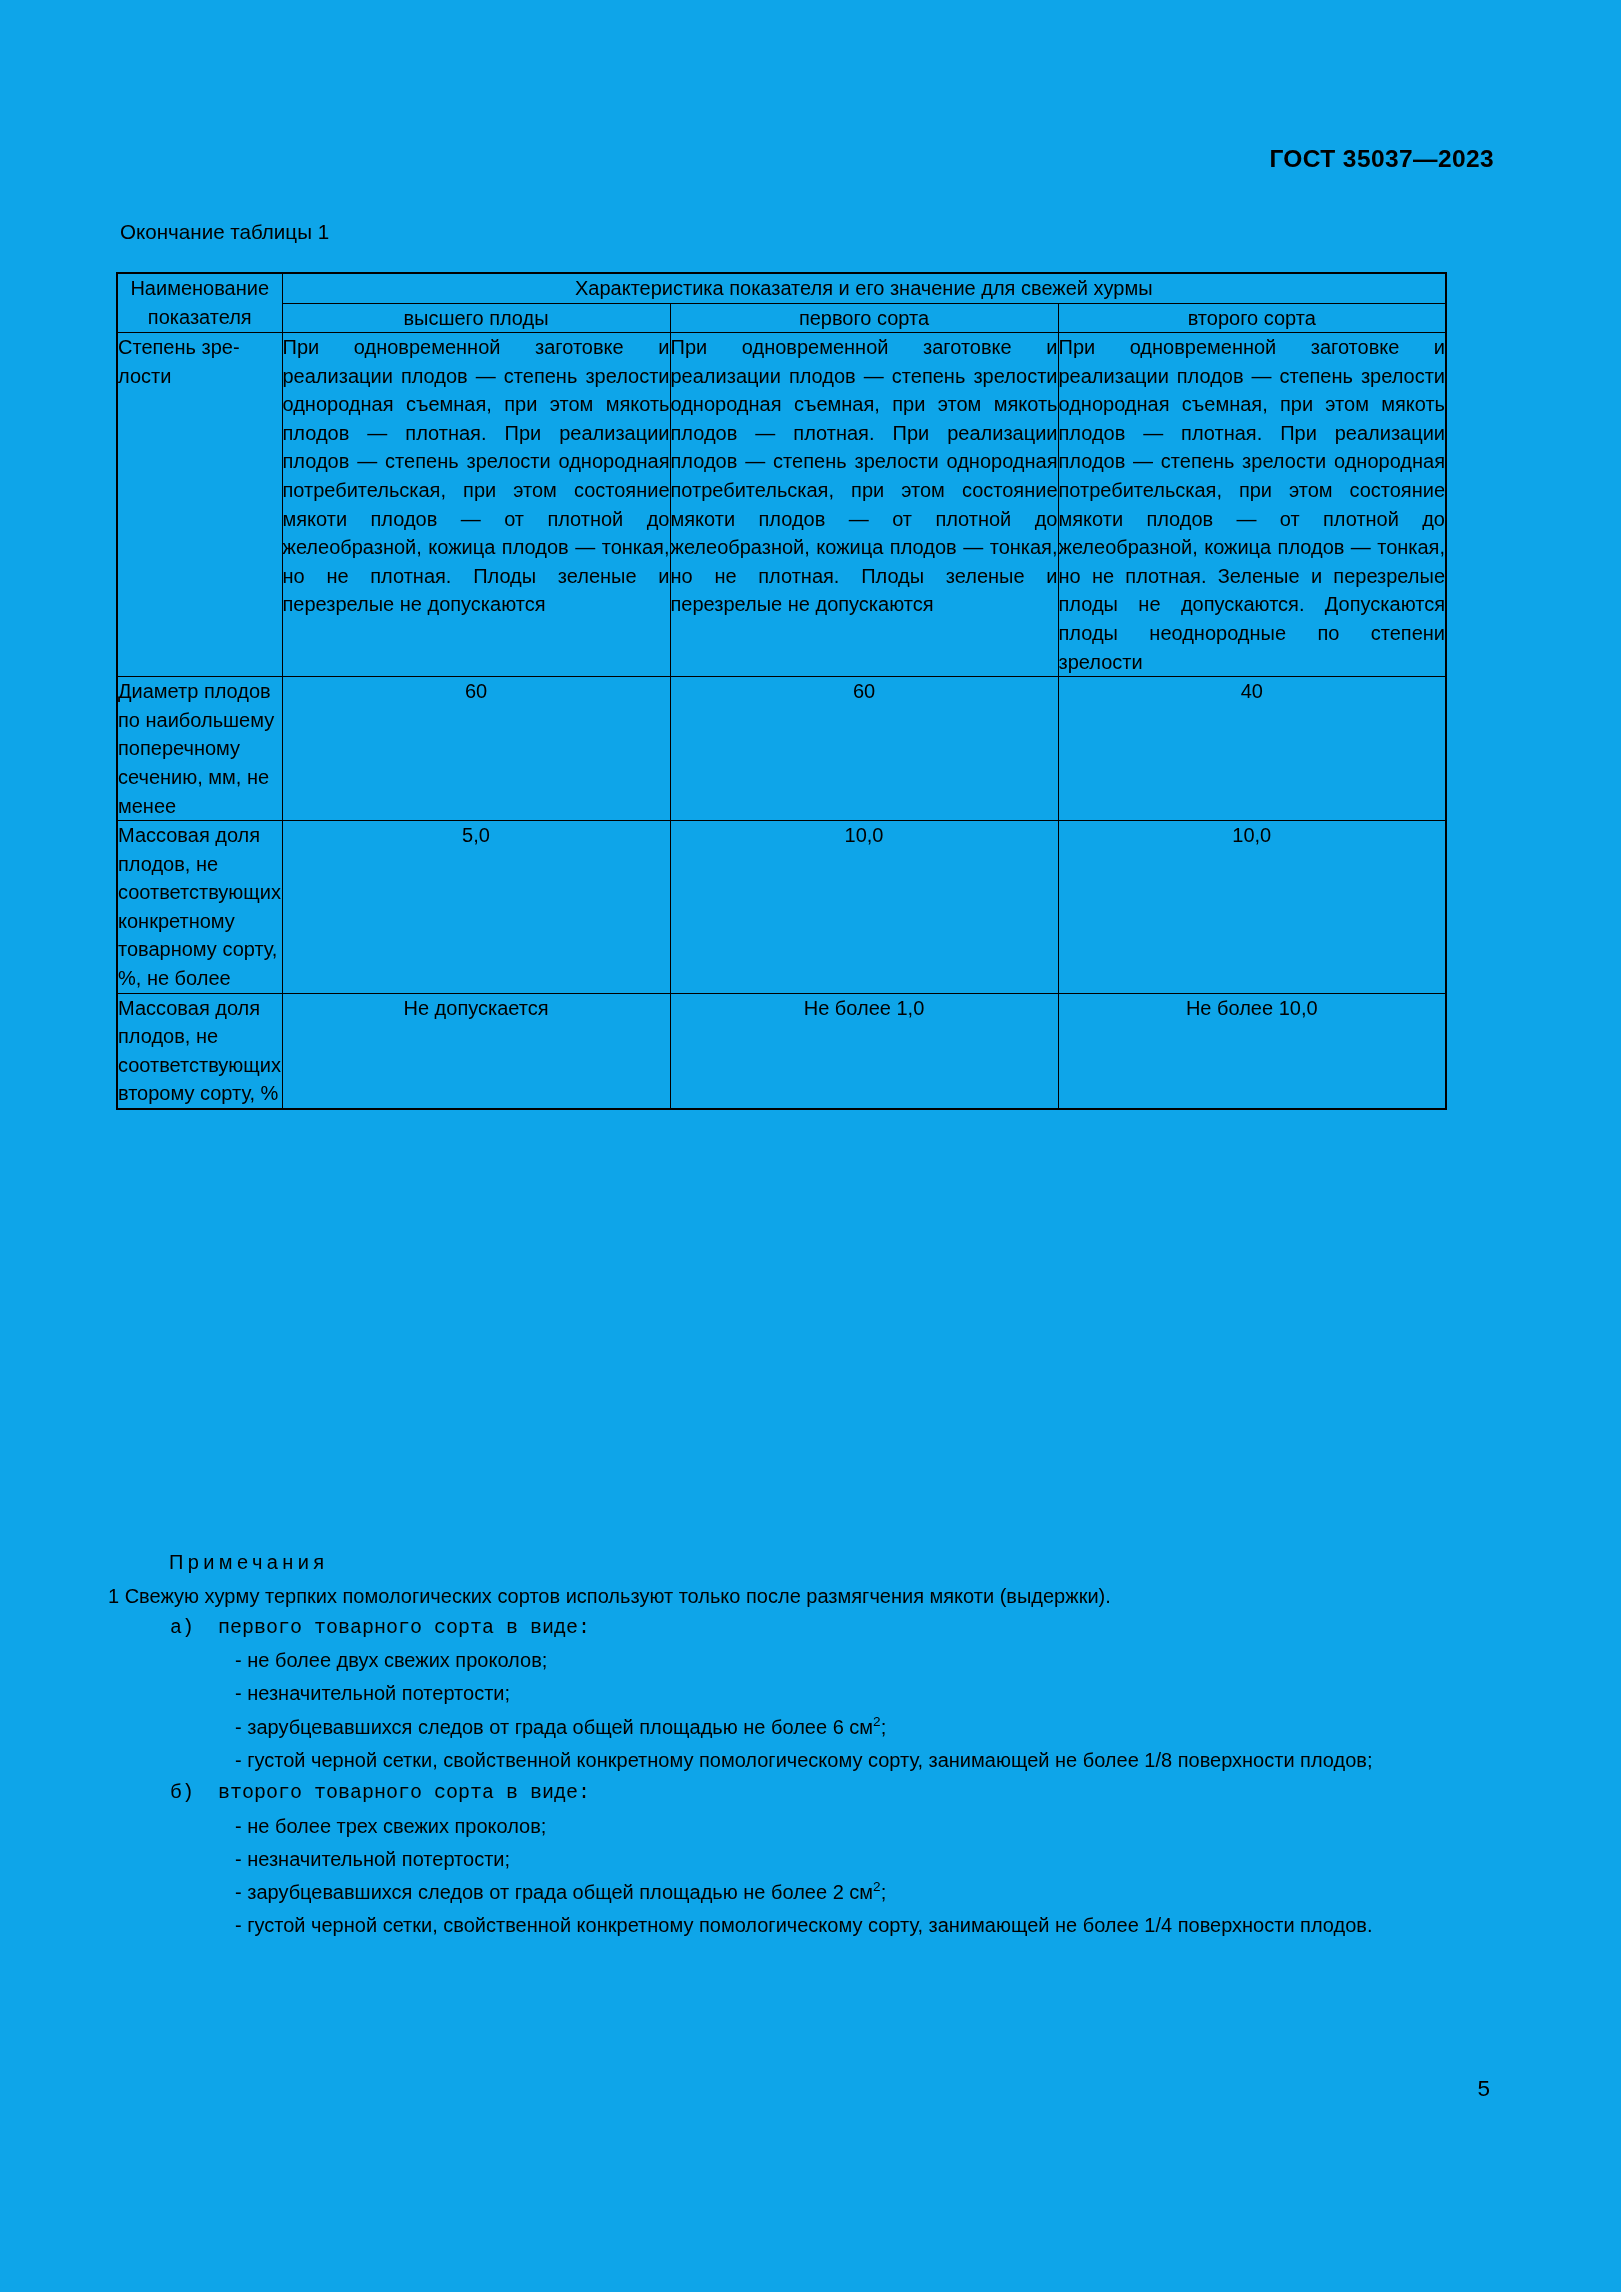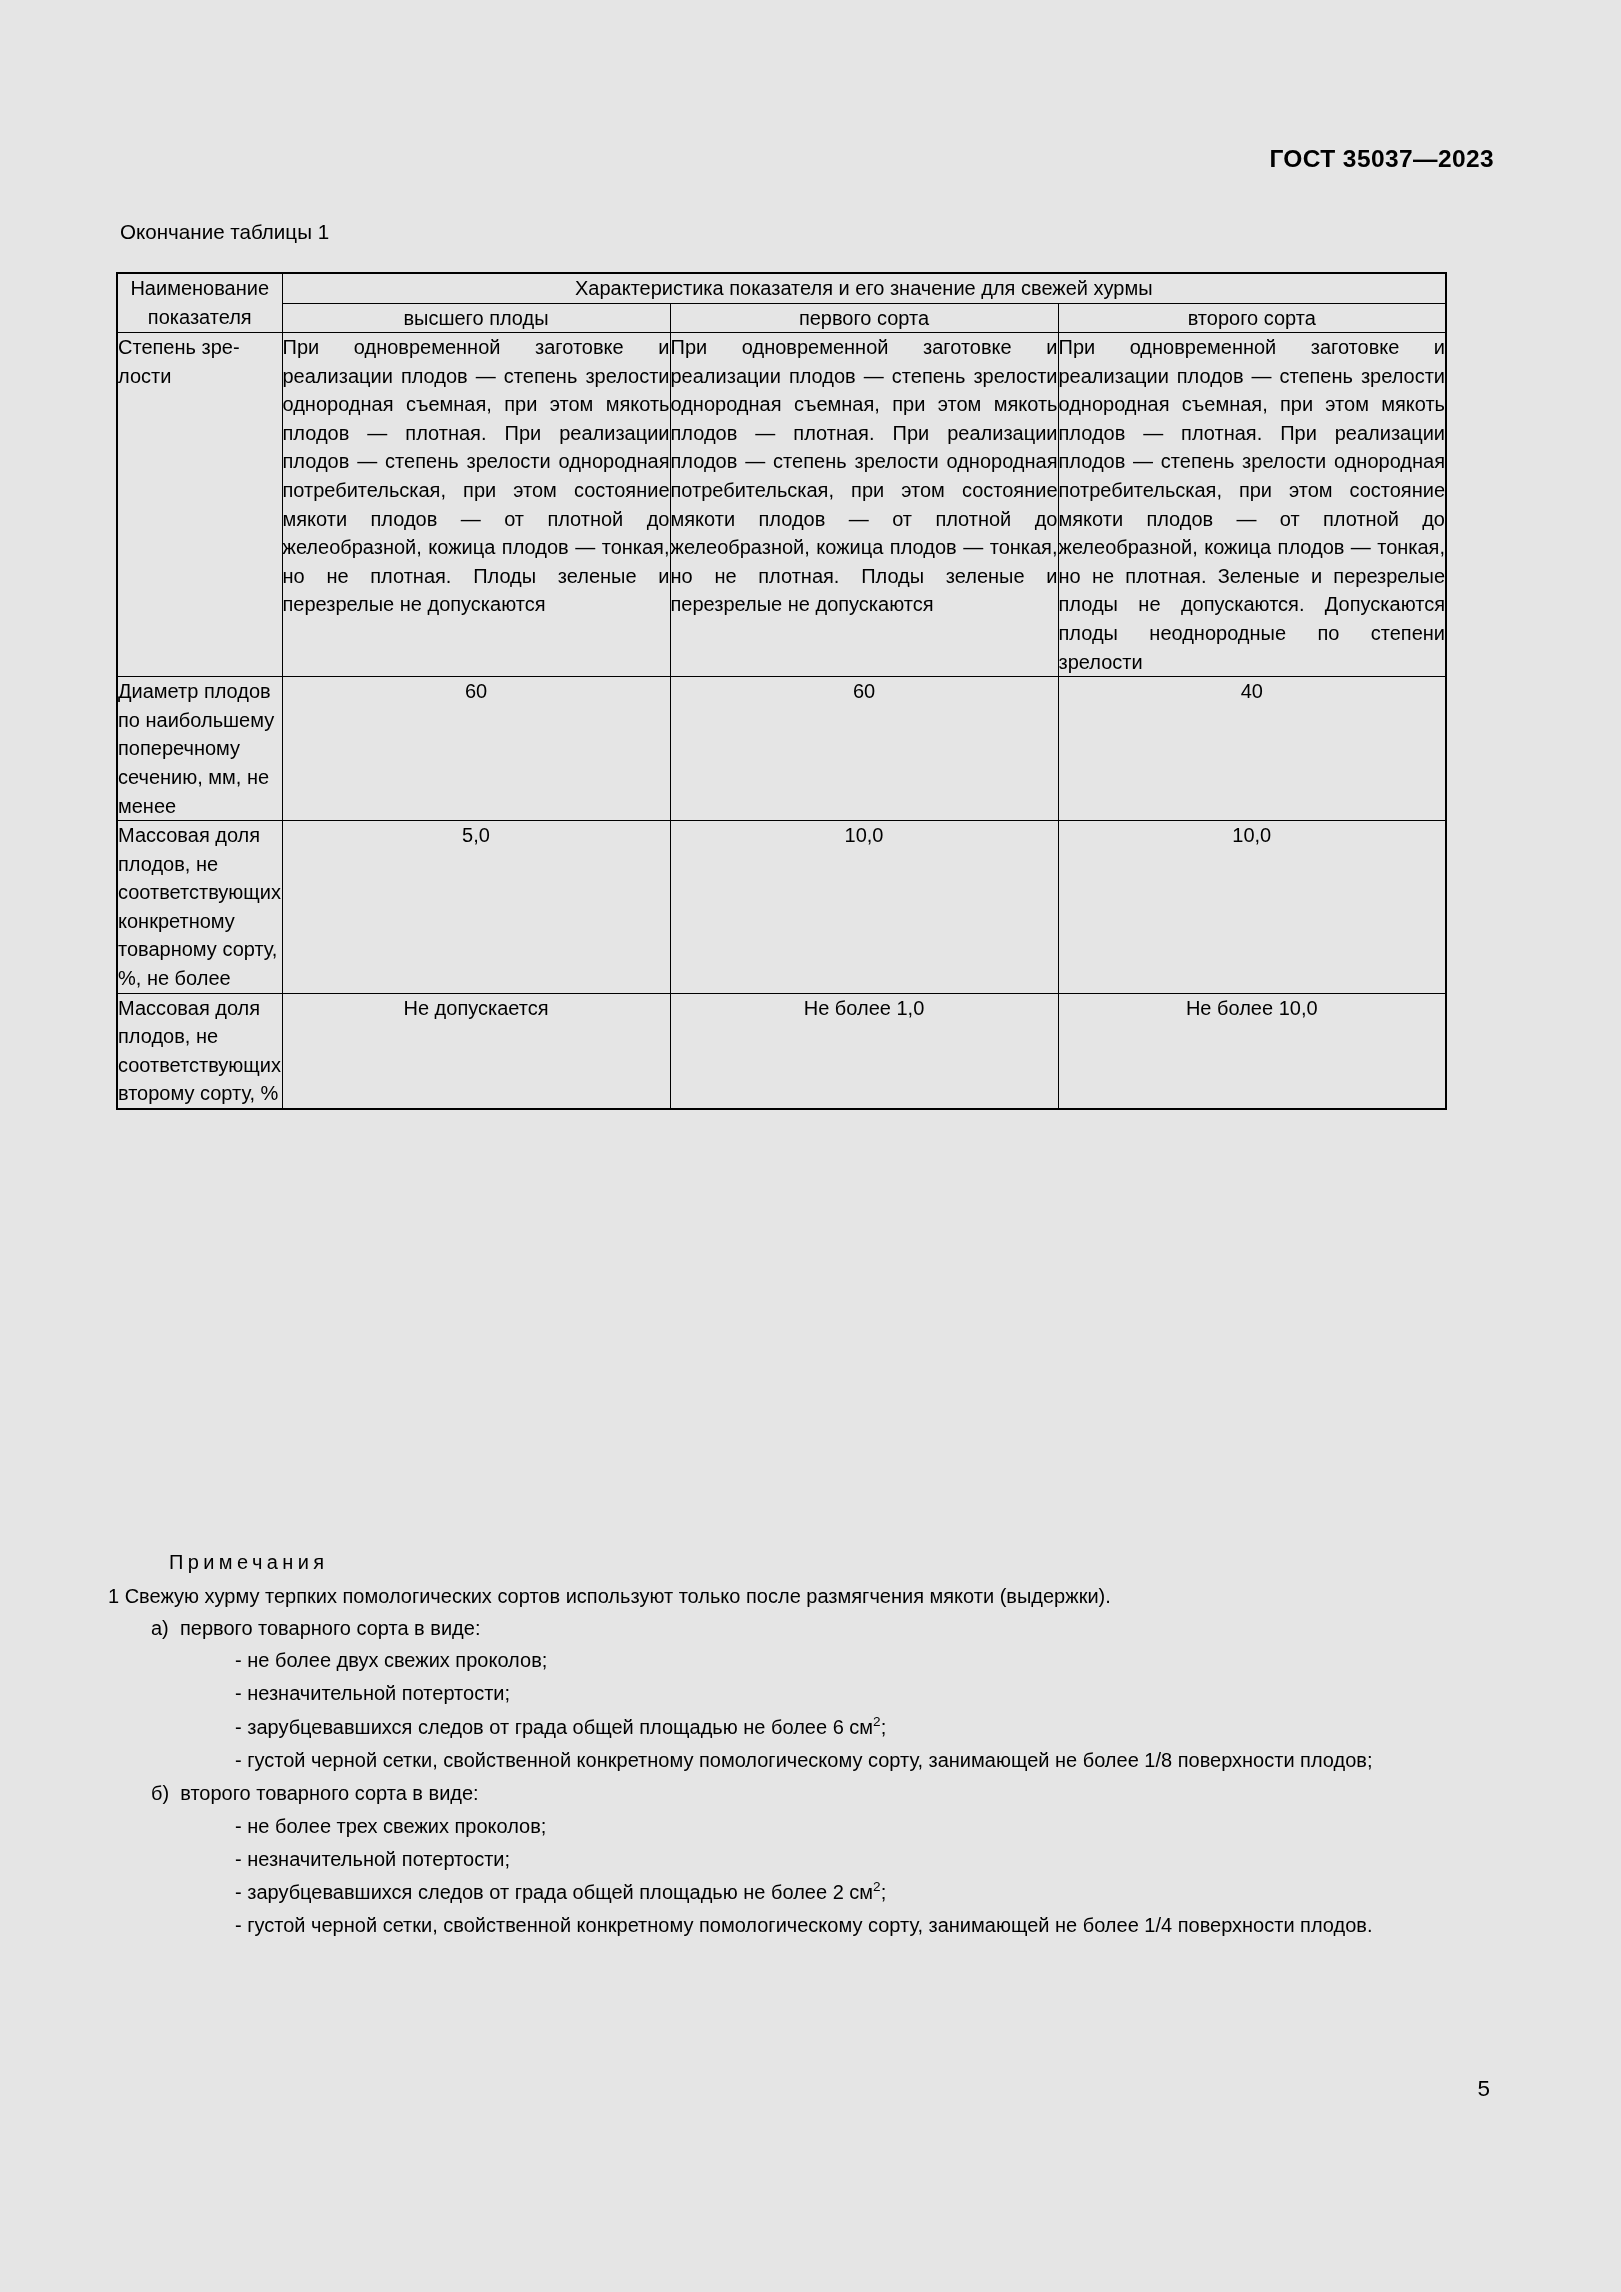--- a/index.html
+++ b/index.html
@@ -9,21 +9,21 @@
     background: #ffffff;
   }
   body {
     font-family: "Liberation Sans", sans-serif;
     color: #000000;
   }
   .page {
     position: relative;
     width: 1621px;
     height: 2293px;
-    background: #e5e5e5;
+    background: #0ea5e9;
     box-sizing: border-box;
     overflow: hidden;
   }
 
   
   .doc-header {
     position: absolute;
     top: 145px;
     right: 127px;
     font-size: 24.5px;
@@ -125,24 +125,25 @@
     padding-left: 61px;
     text-indent: -61px;
   }
   .note-para {
     margin-left: 0;
     padding-left: 61px;
     text-indent: -61px;
     margin-bottom: 1px;
   }
   .alpha-item {
-    margin-left: 43px;
+    margin-left: 62px;
     padding-left: 41px;
     text-indent: -41px;
     margin-bottom: 2px;
+    font-family: Liberation Mono, monospace;
   }
   .dash-item {
     margin-left: 127px;
     padding-left: 25.5px;
     text-indent: -25.5px;
     margin-bottom: 2.9px;
   }
   sup {
     font-size: 0.68em;
     vertical-align: super;

